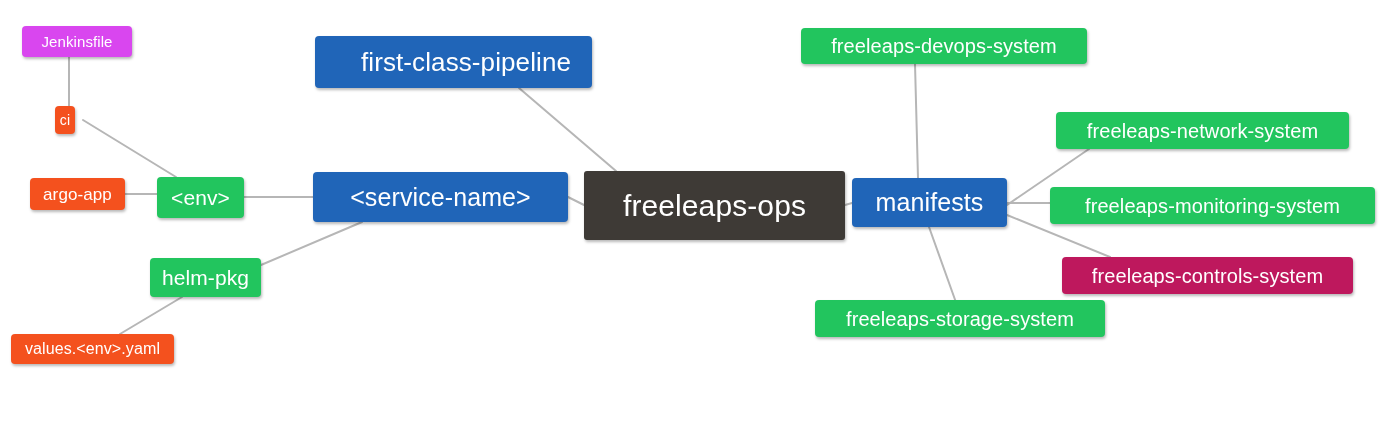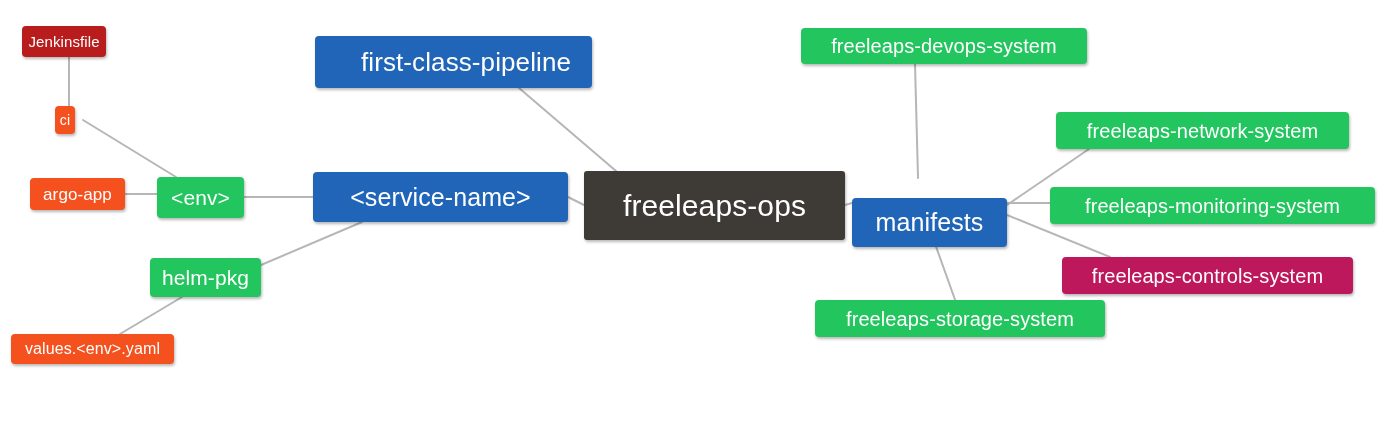--- a/index.html
+++ b/index.html
@@ -61,26 +61,26 @@
       <path d="M 918 178 L 915 64" stroke="#B6B6B6" stroke-width="2" fill="none" stroke-linecap="round"></path>
       <path d="M 1007 205 L 1089 149" stroke="#B6B6B6" stroke-width="2" fill="none" stroke-linecap="round"></path>
       <path d="M 1007 203 L 1050 203" stroke="#B6B6B6" stroke-width="2" fill="none" stroke-linecap="round"></path>
       <path d="M 1007 215 L 1110 257" stroke="#B6B6B6" stroke-width="2" fill="none" stroke-linecap="round"></path>
       <path d="M 929 227 L 958 308" stroke="#B6B6B6" stroke-width="2" fill="none" stroke-linecap="round"></path>
     </svg>
   <div id="node-layer">
       <div class="node root" style="left: 584px; top: 171px; width: 261px; height: 69px; background: rgb(62, 58, 54); font-size: 30px;">freeleaps-ops</div>
       <div class="node" style="left: 313px; top: 172px; width: 255px; height: 50px; background: rgb(32, 101, 184); font-size: 25px;">&lt;service-name&gt;</div>
       <div class="node" style="left: 315px; top: 36px; width: 277px; height: 52px; background: rgb(32, 101, 184); font-size: 26px; padding-left: 35px;">first-class-pipeline</div>
-      <div class="node" style="left: 852px; top: 178px; width: 155px; height: 49px; background: rgb(32, 101, 184); font-size: 25px; margin-top: 20px;">manifests</div>
+      <div class="node" style="left: 852px; top: 178px; width: 155px; height: 49px; background: rgb(32, 101, 184); font-size: 25px;">manifests</div>
       <div class="node" style="left: 157px; top: 177px; width: 87px; height: 41px; background: rgb(34, 197, 94); font-size: 21px;">&lt;env&gt;</div>
       <div class="node" style="left: 150px; top: 258px; width: 111px; height: 39px; background: rgb(34, 197, 94); font-size: 21px;">helm-pkg</div>
       <div class="node" style="left: 11px; top: 334px; width: 163px; height: 30px; background: rgb(244, 81, 30); font-size: 16px;">values.&lt;env&gt;.yaml</div>
       <div class="node" style="left: 55px; top: 106px; width: 16px; height: 28px; background: rgb(244, 81, 30); font-size: 14px;">ci</div>
-      <div class="node" style="left: 22px; top: 26px; width: 84px; height: 31px; background: #b91c1c; font-size: 15px;">Jenkinsfile</div>
+      <div class="node" style="left: 22px; top: 26px; width: 110px; height: 31px; background: #d946ef; font-size: 15px;">Jenkinsfile</div>
       <div class="node" style="left: 30px; top: 178px; width: 95px; height: 32px; background: rgb(244, 81, 30); font-size: 17px;">argo-app</div>
       <div class="node" style="left: 801px; top: 28px; width: 286px; height: 36px; background: rgb(34, 197, 94); font-size: 20px;">freeleaps-devops-system</div>
       <div class="node" style="left: 1056px; top: 112px; width: 293px; height: 37px; background: rgb(34, 197, 94); font-size: 20px; text-align: right;">freeleaps-network-system</div>
       <div class="node" style="left: 1050px; top: 187px; width: 325px; height: 37px; background: rgb(34, 197, 94); font-size: 20px;">freeleaps-monitoring-system</div>
       <div class="node" style="left: 1062px; top: 257px; width: 291px; height: 37px; background: #be185d; font-size: 20px;">freeleaps-controls-system</div>
       <div class="node" style="left: 815px; top: 300px; width: 290px; height: 37px; background: rgb(34, 197, 94); font-size: 20px;">freeleaps-storage-system</div>
     </div>
 </div>
 
 </body></html>

